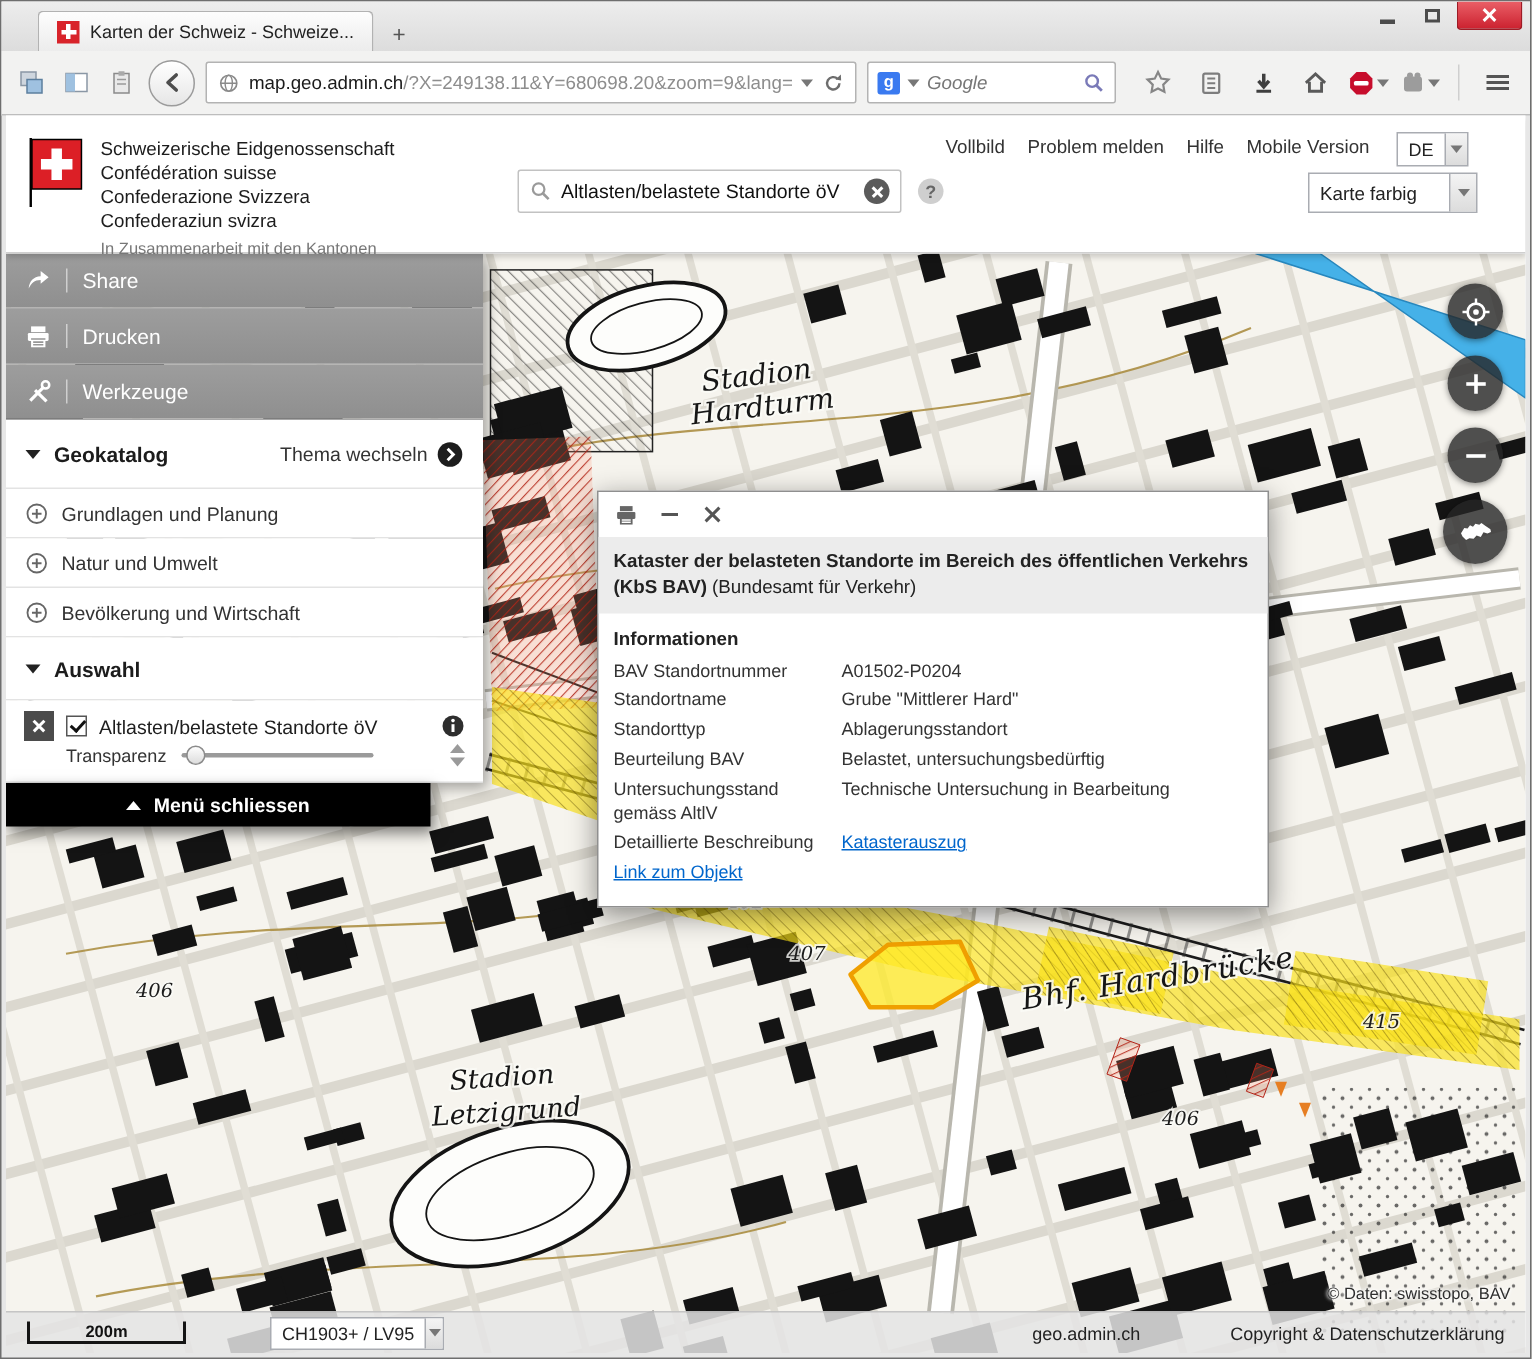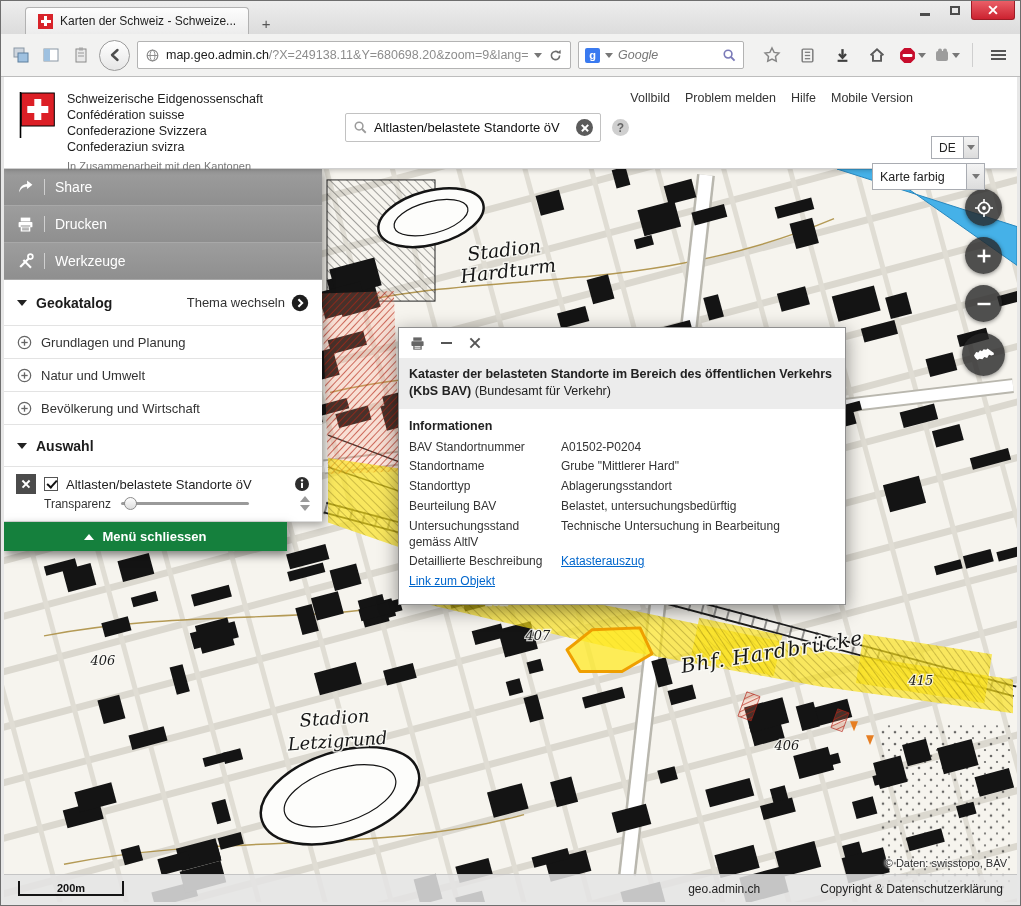--- a/index.html
+++ b/index.html
@@ -45,21 +45,21 @@
   .map{position:absolute;left:0;top:92px;width:1013px;height:calc(100% - 92px);display:block;}
   .mlab{font-family:"DejaVu Serif",serif;font-style:italic;fill:#161616;paint-order:stroke;stroke:rgba(250,250,246,.85);stroke-width:3px;}
   .mnum{font-family:"DejaVu Serif",serif;font-style:italic;font-size:13px;fill:#1c1c1c;paint-order:stroke;stroke:rgba(250,250,246,.8);stroke-width:2.5px;}
   
   .site-header{position:absolute;top:0;left:0;right:0;height:92px;background:#fff;border-bottom:1px solid #cfcfcf;z-index:30;box-shadow:0 2px 4px rgba(0,0,0,.18);}
   .logo-block{position:absolute;left:14px;top:14px;display:flex;gap:11px;}
   .org{font-size:12.5px;color:#1c1c1c;line-height:1.28;}
   .coop{font-size:11px;color:#777;margin-top:5px;}
   .header-links{position:absolute;top:14px;right:104px;display:flex;gap:15px;font-size:12.5px;color:#333;align-items:center;white-space:nowrap;}
   .header-links span{cursor:pointer;}
-  .select{background:#fff;border:1px solid #a9acb2;display:flex;align-items:stretch;font-size:12px;color:#222;margin-top:48px;}
+  .select{background:#fff;border:1px solid #a9acb2;display:flex;align-items:stretch;font-size:12px;color:#222;}
   .select .sval{padding:0 7px;display:flex;align-items:center;flex:1;white-space:nowrap;}
   .select .sbtn{width:18px;border-left:1px solid #a9acb2;background:linear-gradient(#f4f4f4,#dcdcdc);display:flex;align-items:center;justify-content:center;}
   .lang-select{position:absolute;top:11px;right:38px;height:23px;width:48px;}
   .search-wrap{position:absolute;left:341px;top:36px;width:256px;height:29px;background:#fff;border:1px solid #c2c2c2;border-radius:2px;display:flex;align-items:center;padding:0 7px;gap:6px;}
   .search-wrap input{border:none;outline:none;flex:1;font-size:13px;color:#111;font-family:"Liberation Sans",sans-serif;}
   .clear-btn{width:17px;height:17px;border-radius:50%;background:#5b5b5b;position:relative;flex:none;}
   .clear-btn i{width:9px;height:1.8px;}
   .clear-btn i.a{transform:translate(-50%,-50%) rotate(45deg);}
   .clear-btn i.b{transform:translate(-50%,-50%) rotate(-45deg);}
   .help-btn{position:absolute;left:608px;top:42px;width:17px;height:17px;border-radius:50%;background:#cfcfcf;color:#666;font-size:12px;font-weight:bold;display:flex;align-items:center;justify-content:center;}
@@ -86,21 +86,21 @@
   .checkbox{width:14px;height:14px;border:1px solid #555;background:#fff;position:relative;flex:none;}
   .checkbox::after{content:"";position:absolute;left:2px;top:2px;width:8px;height:4px;border-left:2px solid #111;border-bottom:2px solid #111;transform:rotate(-48deg);}
   .layer-label{font-size:13px;color:#1e1e1e;flex:1;}
   .transp-row{display:flex;align-items:center;gap:10px;margin-top:2px;padding-left:28px;}
   .transp-row label{font-size:12px;color:#333;}
   .slider{position:relative;width:128px;height:3px;background:#9a9a9a;border-radius:2px;}
   .thumb{position:absolute;left:3px;top:-5.5px;width:13px;height:13px;border-radius:50%;background:linear-gradient(#fdfdfd,#ddd);border:1px solid #8b8b8b;}
   .updown{margin-left:auto;display:flex;flex-direction:column;gap:3px;align-items:center;}
   .tri-up-g{width:0;height:0;border-left:5px solid transparent;border-right:5px solid transparent;border-bottom:6px solid #9a9a9a;}
   .tri-dn-g{width:0;height:0;border-left:5px solid transparent;border-right:5px solid transparent;border-top:6px solid #9a9a9a;}
-  .close-menu{width:283px;height:29px;background:#15803d;color:#fff;font-size:13px;font-weight:bold;display:flex;align-items:center;justify-content:center;gap:8px;cursor:pointer;box-shadow:2px 4px 9px rgba(0,0,0,.5);}
+  .close-menu{width:283px;height:29px;background:#000000;color:#fff;font-size:13px;font-weight:bold;display:flex;align-items:center;justify-content:center;gap:8px;cursor:pointer;box-shadow:2px 4px 9px rgba(0,0,0,.5);}
   
   .map-controls{position:absolute;right:12px;top:112px;z-index:20;display:flex;flex-direction:column;gap:11px;align-items:center;}
   .ctrl{width:37px;height:37px;border-radius:50%;background:rgba(38,38,38,.8);display:flex;align-items:center;justify-content:center;box-shadow:0 1px 4px rgba(0,0,0,.45);cursor:pointer;}
   .ctrl.big{width:43px;height:43px;}
   
   .popup{position:absolute;left:394px;top:250px;width:448px;background:#fff;border:1px solid #8f8f8f;box-shadow:0 5px 18px rgba(0,0,0,.45);z-index:40;font-size:12px;color:#333;}
   .popup-header{height:30px;display:flex;align-items:center;padding:0 10px;}
   .popup-title{font-size:13px;color:#222;flex:1;}
   .popup-icons{display:flex;align-items:center;gap:13px;}
   .pico{width:16px;height:16px;display:flex;align-items:center;justify-content:center;cursor:pointer;}

